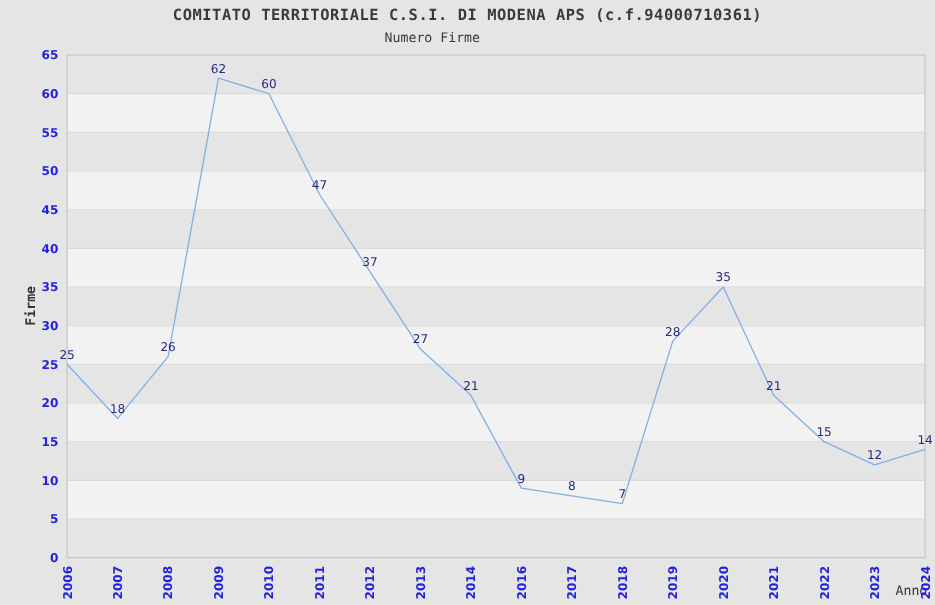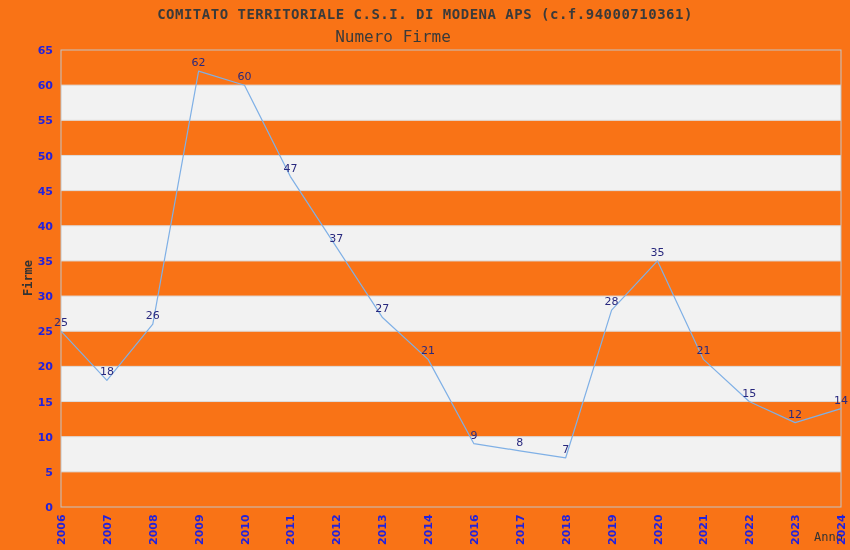--- a/index.html
+++ b/index.html
@@ -1,35 +1,35 @@
 <!DOCTYPE html>
 <html><head>
 <meta charset="utf-8">
 <style>
   html,body{margin:0;padding:0;background:#fff;}
   #canvas{
     position:relative;
     width:850px;height:550px;
-    background:#f97316;
+    background:#e5e5e5;
     overflow:hidden;
     font-family:"DejaVu Sans", sans-serif;
   }
   .chart-title{
     position:absolute;top:6px;left:0;width:850px;
     text-align:center;
     font-family:"DejaVu Sans Mono", monospace;
     font-size:14px;font-weight:bold;color:#3a3a3a;
     letter-spacing:0.5px;
     white-space:pre;
   }
   .chart-subtitle{
     position:absolute;top:27px;left:0;width:786px;
     text-align:center;
     font-family:"DejaVu Sans Mono", monospace;
-    font-size:16px;font-weight:normal;color:#3a3a3a;
+    font-size:12px;font-weight:normal;color:#3a3a3a;
     white-space:pre;
   }
   .y-axis-title{
     position:absolute;left:28px;top:278px;
     transform:translate(-50%,-50%) rotate(-90deg);
     font-family:"DejaVu Sans Mono", monospace;
     font-size:12px;font-weight:bold;color:#333;
     white-space:nowrap;
   }
   .x-axis-title{

